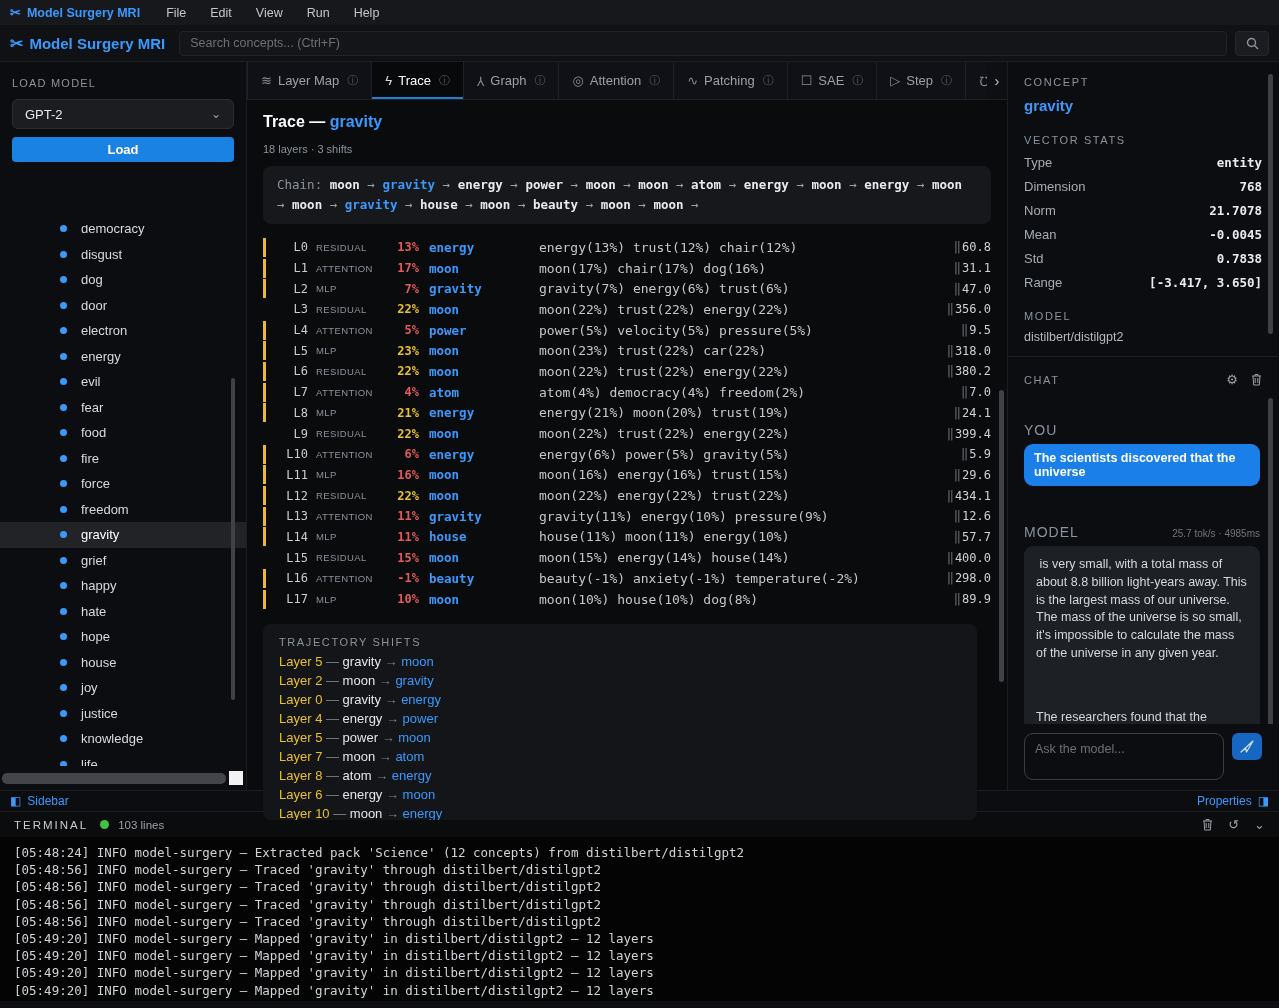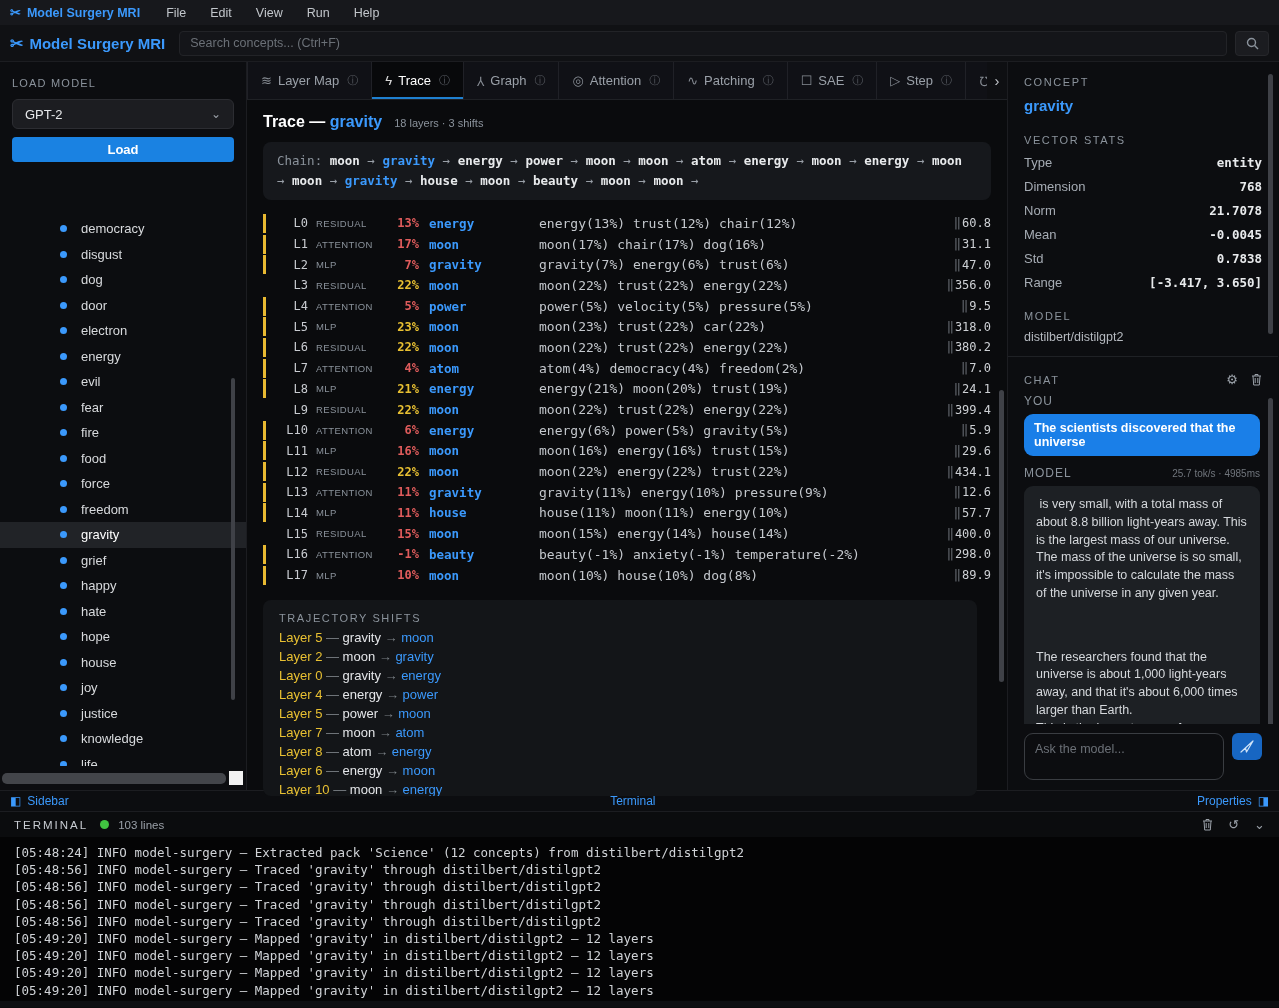--- a/index.html
+++ b/index.html
@@ -47,21 +47,21 @@
   .main { position:relative; width:760px; background:#0a0b0d; }
   .tabbar { position:relative; height:38px; background:#0e0f12; border-bottom:1px solid #1f2125; display:flex; overflow:hidden; padding-right:20px; }
   .tab { display:flex; align-items:center; gap:6px; padding:0 13px; border-right:1px solid #202127; color:#9aa0a8; font-size:13px; white-space:nowrap; background:#101116; }
   .tab:first-child { border-left:1px solid #202127; }
   .tab .ticon { font-size:13px; opacity:.85; }
   .tab .info { font-size:11px; color:#565a60; margin-left:2px; }
   .tab.active { background:#08090b; color:#fff; box-shadow:inset 0 -2px 0 #1f80d0; }
   .tab-overflow { position:absolute; right:0; top:0; width:20px; height:37px; display:flex; align-items:center; justify-content:center; color:#c2c6cb; font-size:15px; background:#0e0f12; }
 
   .content { padding:13px 16px 0; }
-  .trace-titlerow { display:flex; align-items:baseline; gap:12px; }
+  .trace-titlerow { display:flex; align-items:baseline; gap:12px;flex-direction:column; }
   .trace-title { font-size:16px; font-weight:bold; color:#fff; }
   .trace-title .hl { color:#3b99fc; }
   .trace-meta { font-size:11px; color:#8b939c; }
 
   .chain-box { margin-top:11px; background:#16181c; border-radius:8px; padding:9px 14px; font-size:12.5px; line-height:1.6; color:#e8eaec; }
   .chain-box .clabel { color:#8b939c; }
   .chain-word { font-weight:bold; color:#e8eaec; font-family:"DejaVu Sans Mono", monospace; }
   .chain-word.hl { color:#3b99fc; }
   .chain-arrow { color:#9aa0a8; font-family:"DejaVu Sans Mono", monospace; }
 
@@ -95,21 +95,21 @@
   .stat-row { margin-top:9px; display:flex; justify-content:space-between; align-items:center; }
   .stat-label { font-size:13px; color:#a6acb4; }
   .stat-value { font-size:12.5px; font-weight:bold; color:#e8eaec; }
   .model-id { margin-top:8px; font-size:12.5px; color:#b6bac0; }
   .gap18 { margin-top:20px; }
   .rp-vscroll1 { position:absolute; right:5px; top:12px; width:5px; height:260px; background:#3f4147; border-radius:2.5px; }
   .chat-sec { border-top:1px solid #1f2125; padding:10px 16px 0; display:flex; align-items:center; justify-content:space-between; height:36px; }
   .chat-icons { display:flex; gap:13px; align-items:center; color:#9aa0a8; }
   .chat-icons .g { font-size:13px; }
   .chat-body { position:relative; flex:1; padding:2px 18px 0 16px; overflow:hidden; }
-  .you-label, .model-label { font-size:12px; letter-spacing:1px; color:#8b939c; }
+  .you-label, .model-label { font-size:14px; letter-spacing:1px; color:#8b939c;margin-top:28px; }
   .user-bubble { margin-top:6px; background:#1a7fe8; border-radius:9px; padding:7px 10px; color:#fff; font-size:12.5px; font-weight:600; }
   .model-row { margin-top:10px; display:flex; justify-content:space-between; align-items:baseline; }
   .model-stats { font-size:10px; color:#70757c; }
   .model-bubble { margin-top:6px; background:#1d2024; border-radius:9px; padding:10px 12px 12px; color:#d5d8dc; font-size:12.5px; line-height:1.42; height:289px; overflow:hidden; white-space:pre-wrap; }
   .mpara2 { margin-top:46px; }
   .rp-vscroll2 { position:absolute; right:5px; top:6px; width:5px; height:330px; background:#3f4147; border-radius:2.5px; }
   .ask-row { display:flex; align-items:flex-start; gap:8px; padding:9px 16px 10px; }
   .ask-input { flex:1; height:47px; border:1px solid #3a3d42; border-radius:9px; padding:8px 10px; color:#6b7077; font-size:12.5px; }
   .send-btn { width:30px; height:27px; background:#1766c2; border-radius:6px; display:flex; align-items:center; justify-content:center; flex:none; }
 
@@ -207,25 +207,25 @@
             <div class="citem">
               <span class="dot"></span>
               <span>evil</span>
             </div>
             <div class="citem">
               <span class="dot"></span>
               <span>fear</span>
             </div>
             <div class="citem">
               <span class="dot"></span>
+              <span>food</span>
+            </div>
+            <div class="citem">
+              <span class="dot"></span>
               <span>fire</span>
-            </div>
-            <div class="citem">
-              <span class="dot"></span>
-              <span>food</span>
             </div>
             <div class="citem">
               <span class="dot"></span>
               <span>force</span>
             </div>
             <div class="citem">
               <span class="dot"></span>
               <span>freedom</span>
             </div>
             <div class="citem sel">

